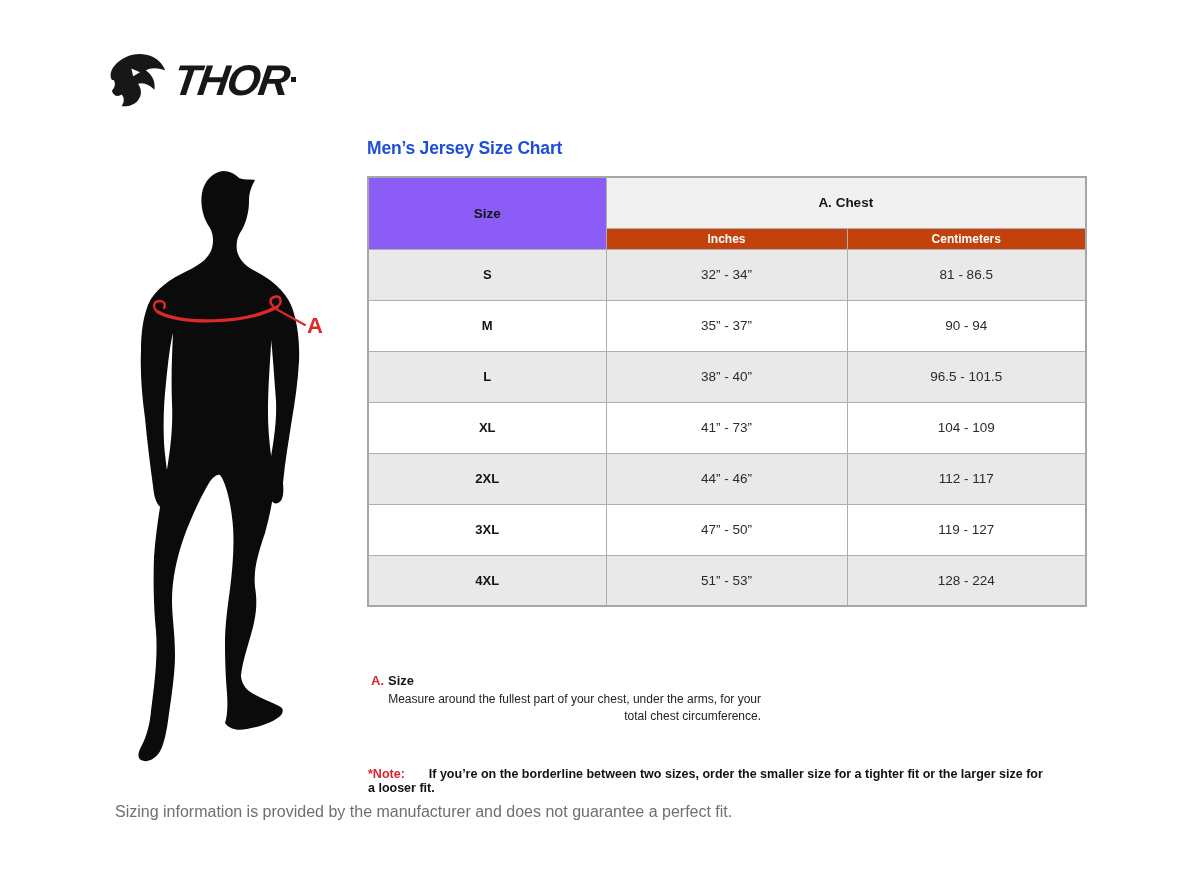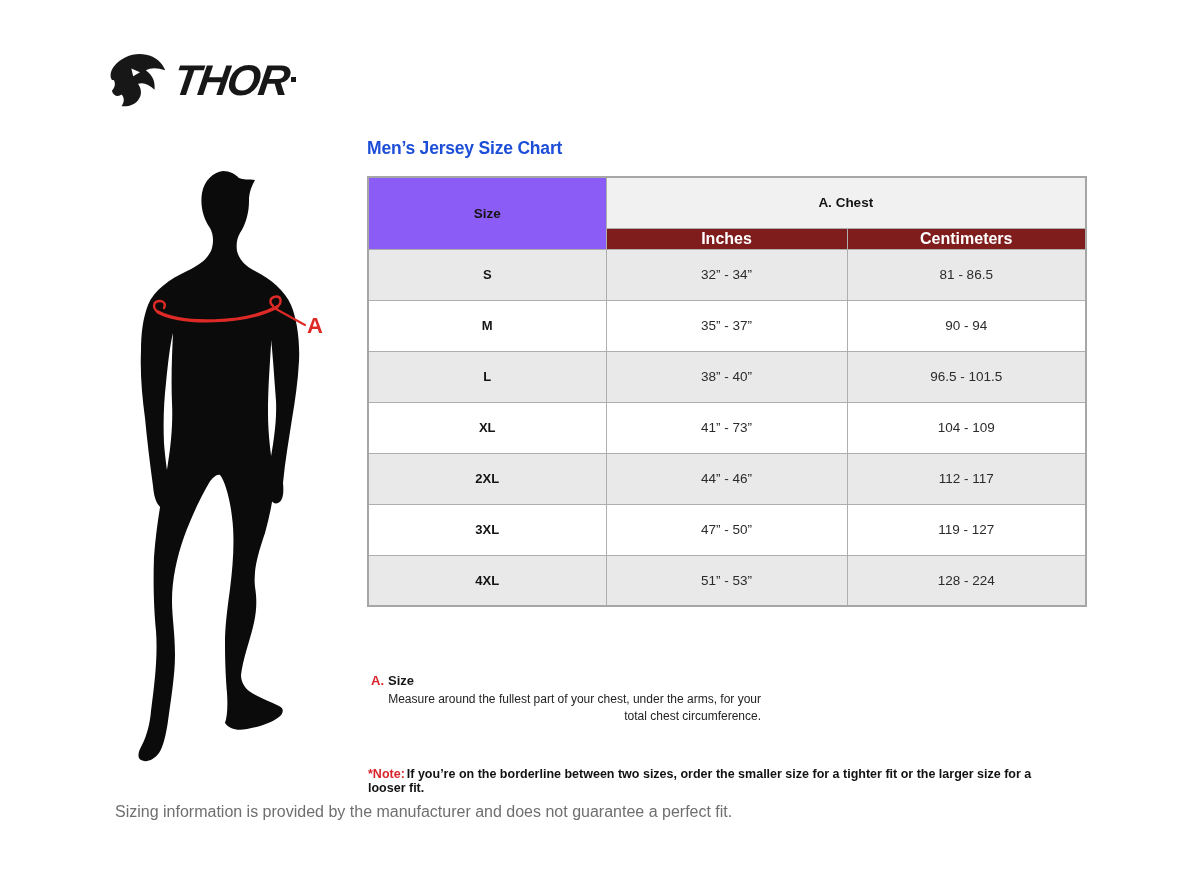--- a/index.html
+++ b/index.html
@@ -27,36 +27,36 @@
     border:2px solid #a6a6a6;
   }
   table.size-chart th, table.size-chart td{
     border:1px solid #aeaeae;text-align:center;vertical-align:middle;padding:0;
   }
   tr.head-row{height:51px;}
   tr.unit-row{height:21px;}
   tr.body-row{height:51px;}
   th.size-head{background:#8b5cf6;font-size:13.5px;font-weight:bold;color:#141414;}
   th.group-head{background:#f1f1f1;font-size:13.5px;font-weight:bold;color:#141414;}
-  th.unit-cell{background:#7f1d1d;color:#ffffff;font-size:16px;font-weight:bold;}
+  th.unit-cell{background:#c2410c;color:#ffffff;font-size:12px;font-weight:bold;}
   th.unit-cm{border-left:4px solid #ffffff;}
   td.size-cell{font-weight:bold;font-size:13px;color:#141414;}
   td.val-cell{font-size:13.5px;color:#2b2b2b;}
   tr.body-row td{background:#ffffff;}
   tr.body-row.alt td{background:#e9e9e9;}
 
   
   .measure-heading{position:absolute;left:367px;top:637px;font-size:17.5px;font-weight:bold;color:#1f1f1f;letter-spacing:-0.2px;}
   .measure-item{position:absolute;left:371px;top:673px;width:390px;}
   .item-title{font-size:13px;font-weight:bold;color:#171717;}
   .item-key{color:#d8252b;margin-right:4px;}
   .item-desc{font-size:12px;color:#232323;line-height:1.4;margin-top:3px;text-align:right;}
 
   .note{position:absolute;left:368px;top:767px;font-size:12.5px;font-weight:bold;color:#121212;width:680px;}
-  .note-label{color:#d8252b;margin-right:2px;}
+  .note-label{color:#d8252b;margin-right:24px;}
 
   .disclaimer{position:absolute;left:115px;top:801px;font-size:16px;color:#6f6f6f;line-height:1.4;}
 </style>
 </head>
 <body>
 
 <div id="page">
 
   <div class="logo">
     <svg class="logo-icon" viewBox="0 0 62 64" aria-hidden="true">

